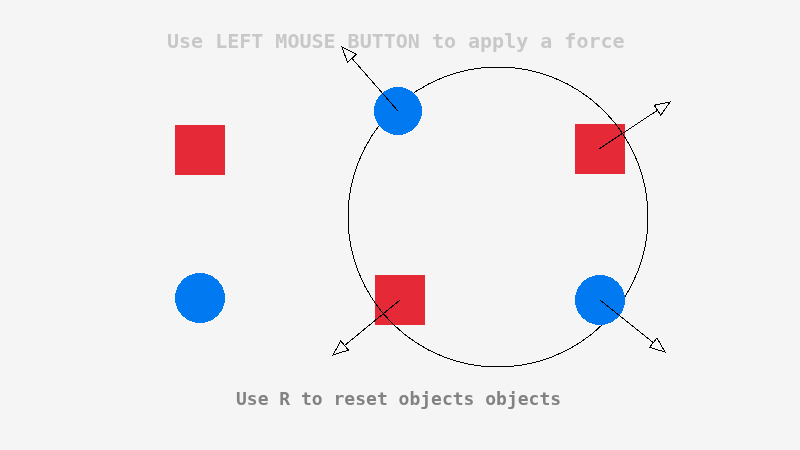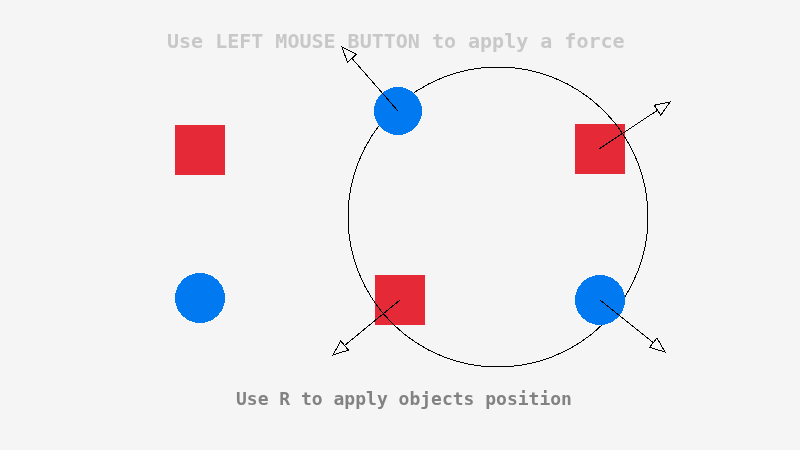--- a/index.html
+++ b/index.html
@@ -39,21 +39,21 @@
     left: 0;
     top: 0;
     shape-rendering: crispEdges;
   }
 </style>
 </head>
 <body>
 
 <div class="stage" style="background: rgb(245, 245, 245);">
   <div class="instr instr-top" style="color: rgb(200, 200, 200);">Use LEFT MOUSE BUTTON to apply a force</div>
-  <div class="instr instr-bottom" style="color: rgb(130, 130, 130);">Use R to apply objects position</div>
+  <div class="instr instr-bottom" style="color: rgb(130, 130, 130);">Use R to reset objects objects</div>
   <svg class="canvas" width="800" height="450" viewBox="0 0 800 450">
       <rect x="175" y="125" width="50" height="50" fill="#e62937"></rect>
       <rect x="575" y="124" width="50" height="50" fill="#e62937"></rect>
       <rect x="375" y="275" width="50" height="50" fill="#e62937"></rect>
       <circle cx="498" cy="217" r="150" fill="none" stroke="#000000" stroke-width="1"></circle>
       <circle cx="200" cy="298" r="25" fill="#0079f1"></circle>
       <circle cx="398" cy="111" r="24" fill="#0079f1"></circle>
       <circle cx="600" cy="300" r="25" fill="#0079f1"></circle>
       <line x1="398" y1="111" x2="351.8775691180278" y2="58.28865042060317" stroke="#000000" stroke-width="1"></line>
       <polygon points="342,47 356.39302928626904,54.33762277339206 347.36210894978655,62.239678067814275" fill="none" stroke="#000000" stroke-width="1"></polygon>

